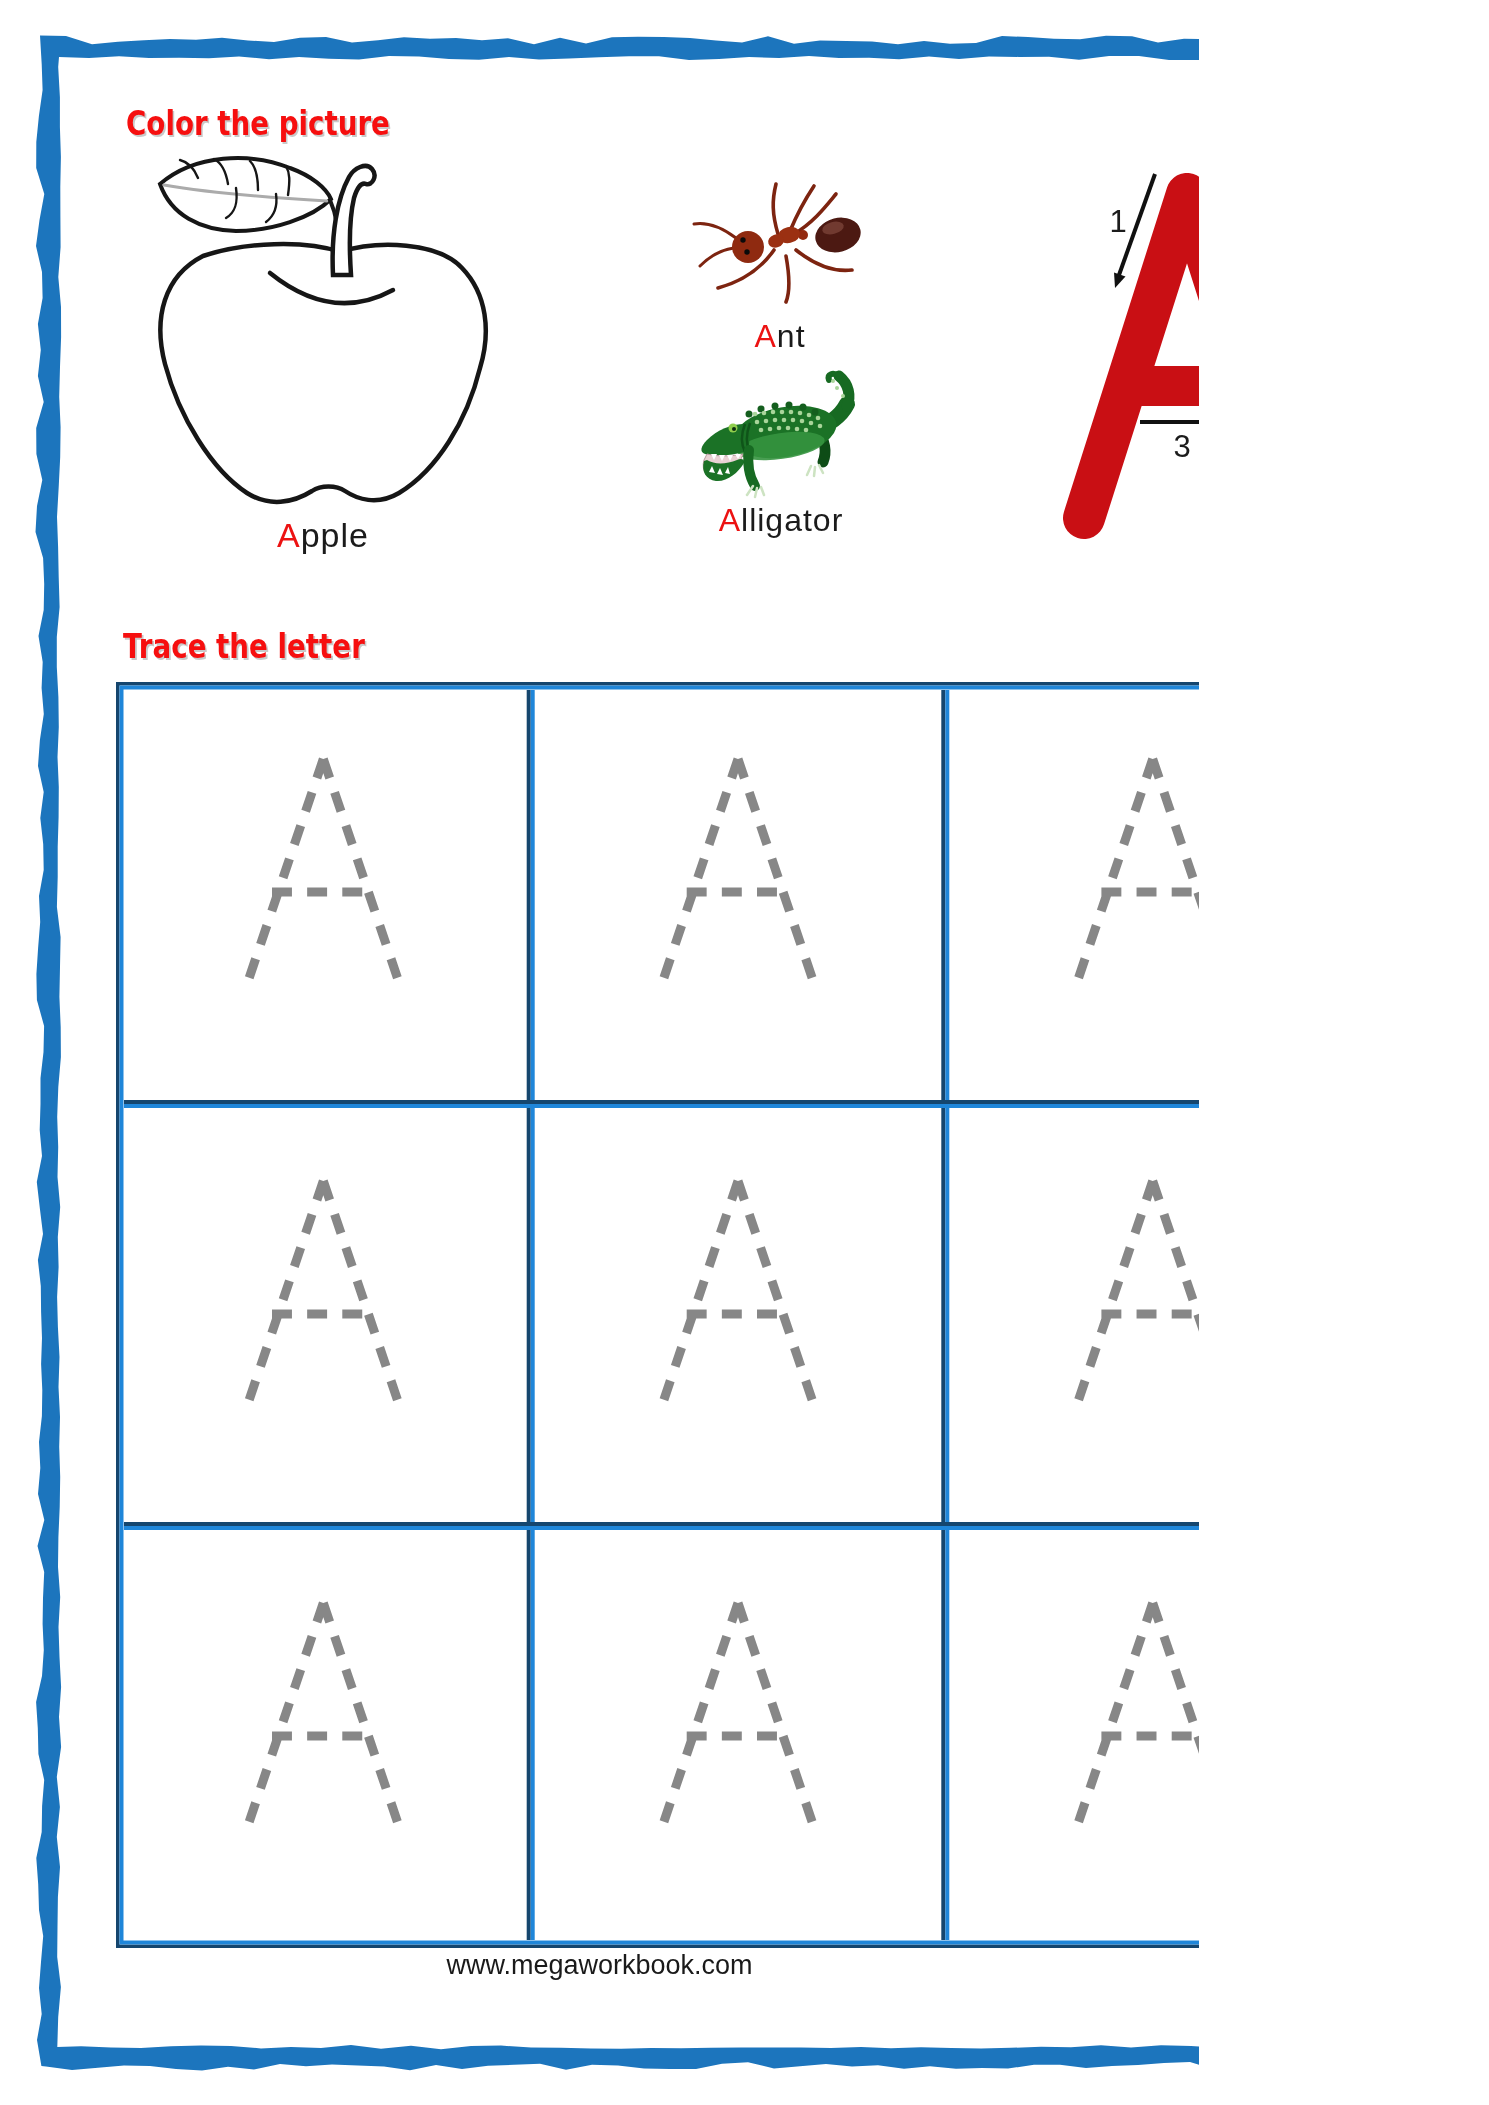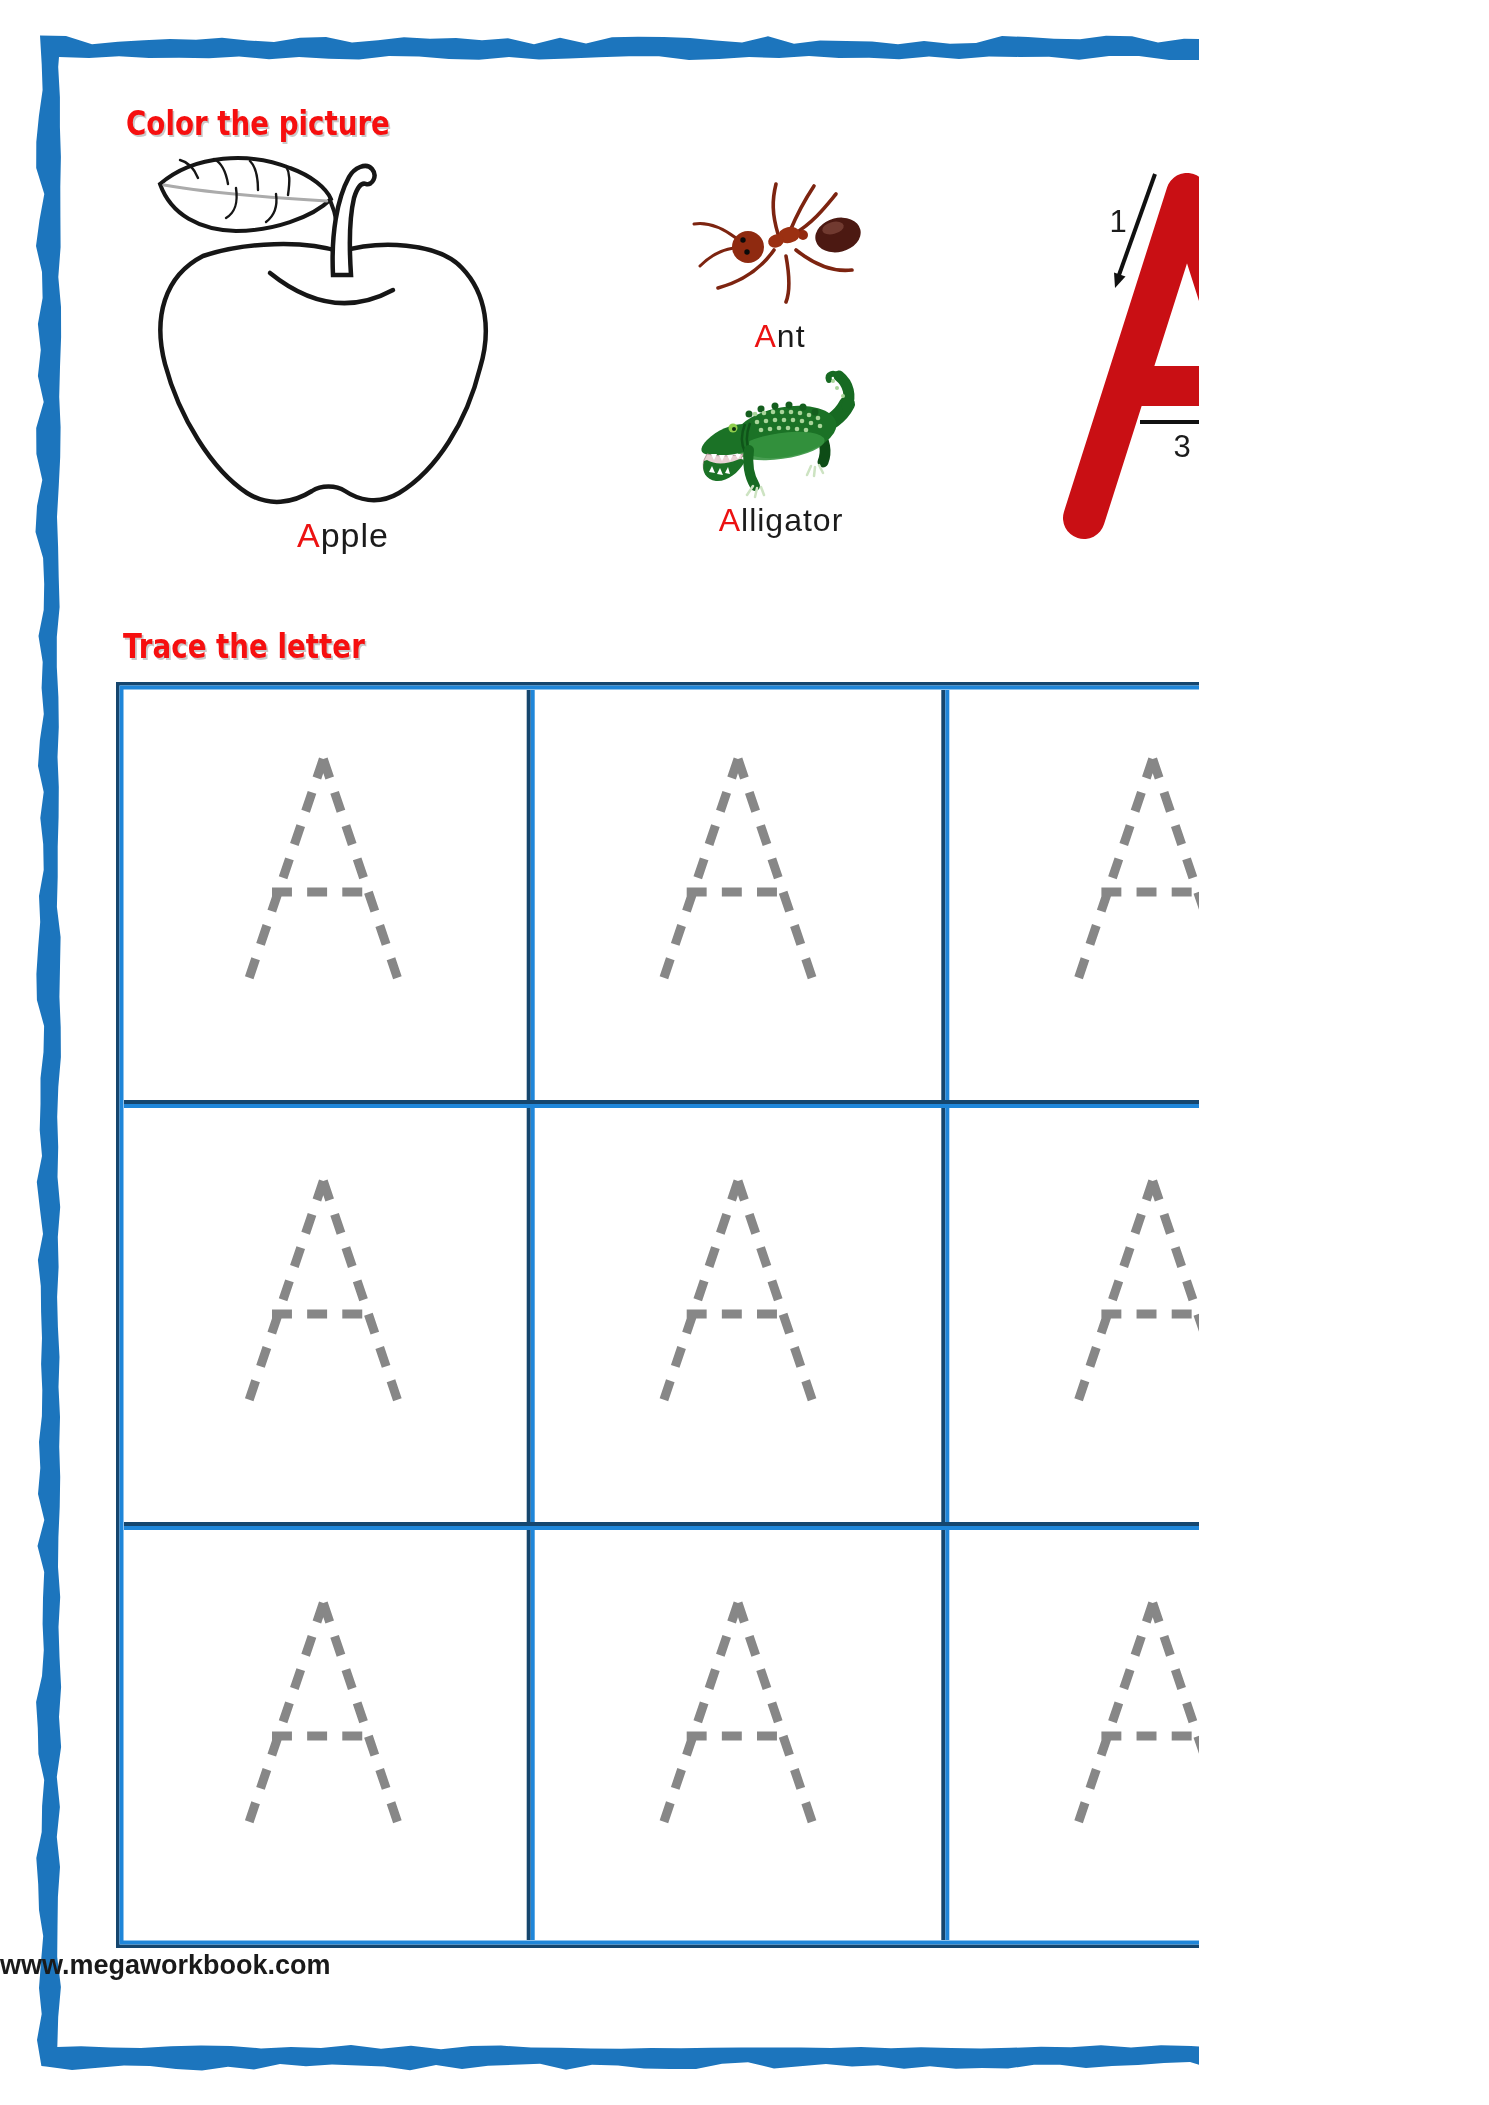--- a/index.html
+++ b/index.html
@@ -28,24 +28,24 @@
     color:#1b1b1b;
     letter-spacing:1px;
     transform:translateX(-50%);
     white-space:nowrap;
   }
   .pic-label .initial{color:#EC1212;}
   .label-apple{font-size:34px;}
   .footer{
     position:absolute;
     left:0;top:1950px;width:100%;
+    text-align:center;
     font-family:"Liberation Sans", sans-serif;
     font-size:27px;
     color:#1a1a1a;
-    font-weight:bold;
   }
   svg{display:block;}
   .stroke-num{
     font-family:"Liberation Sans", sans-serif;
     font-size:31px;
     fill:#1c1c1c;
   }
 </style>
 </head>
 <body>
@@ -78,21 +78,21 @@
           <path d="M 96,70 C 98,84 96,94 86,100"></path>
           <path d="M 136,76 C 138,90 134,98 126,104"></path>
         </g>
         <path stroke-width="4" d="M 190,82 C 197,98 199,112 198,130"></path>
       </g>
       <path fill="#ffffff" stroke-width="4.5" d="M 193,157 C 191,116 197,81 209,59 C 214,50 226,44 232,51
                C 238,58 232,68 226,66 C 221,64 217,70 214,80
                C 210,97 209,127 211,157 Z"></path>
     </g>
   </svg>
-  <div class="abs pic-label label-apple" style="left:323px;top:516px;margin-left:20px;">
+  <div class="abs pic-label label-apple" style="left:323px;top:516px;">
     <span class="initial">A</span><span>pple</span>
   </div>
 
   <svg class="abs" style="left:690px;top:178px;" width="175" height="128" viewBox="0 0 175 128">
     <g fill="none" stroke="#7D2410" stroke-width="3.6" stroke-linecap="round">
       <path d="M 88,56 C 82,36 82,22 86,6"></path>
       <path d="M 100,53 C 108,34 116,20 124,8"></path>
       <path d="M 104,56 C 124,44 136,28 146,16"></path>
       <path d="M 84,72 C 70,92 50,104 28,110"></path>
       <path d="M 96,78 C 100,100 100,114 96,124"></path>

